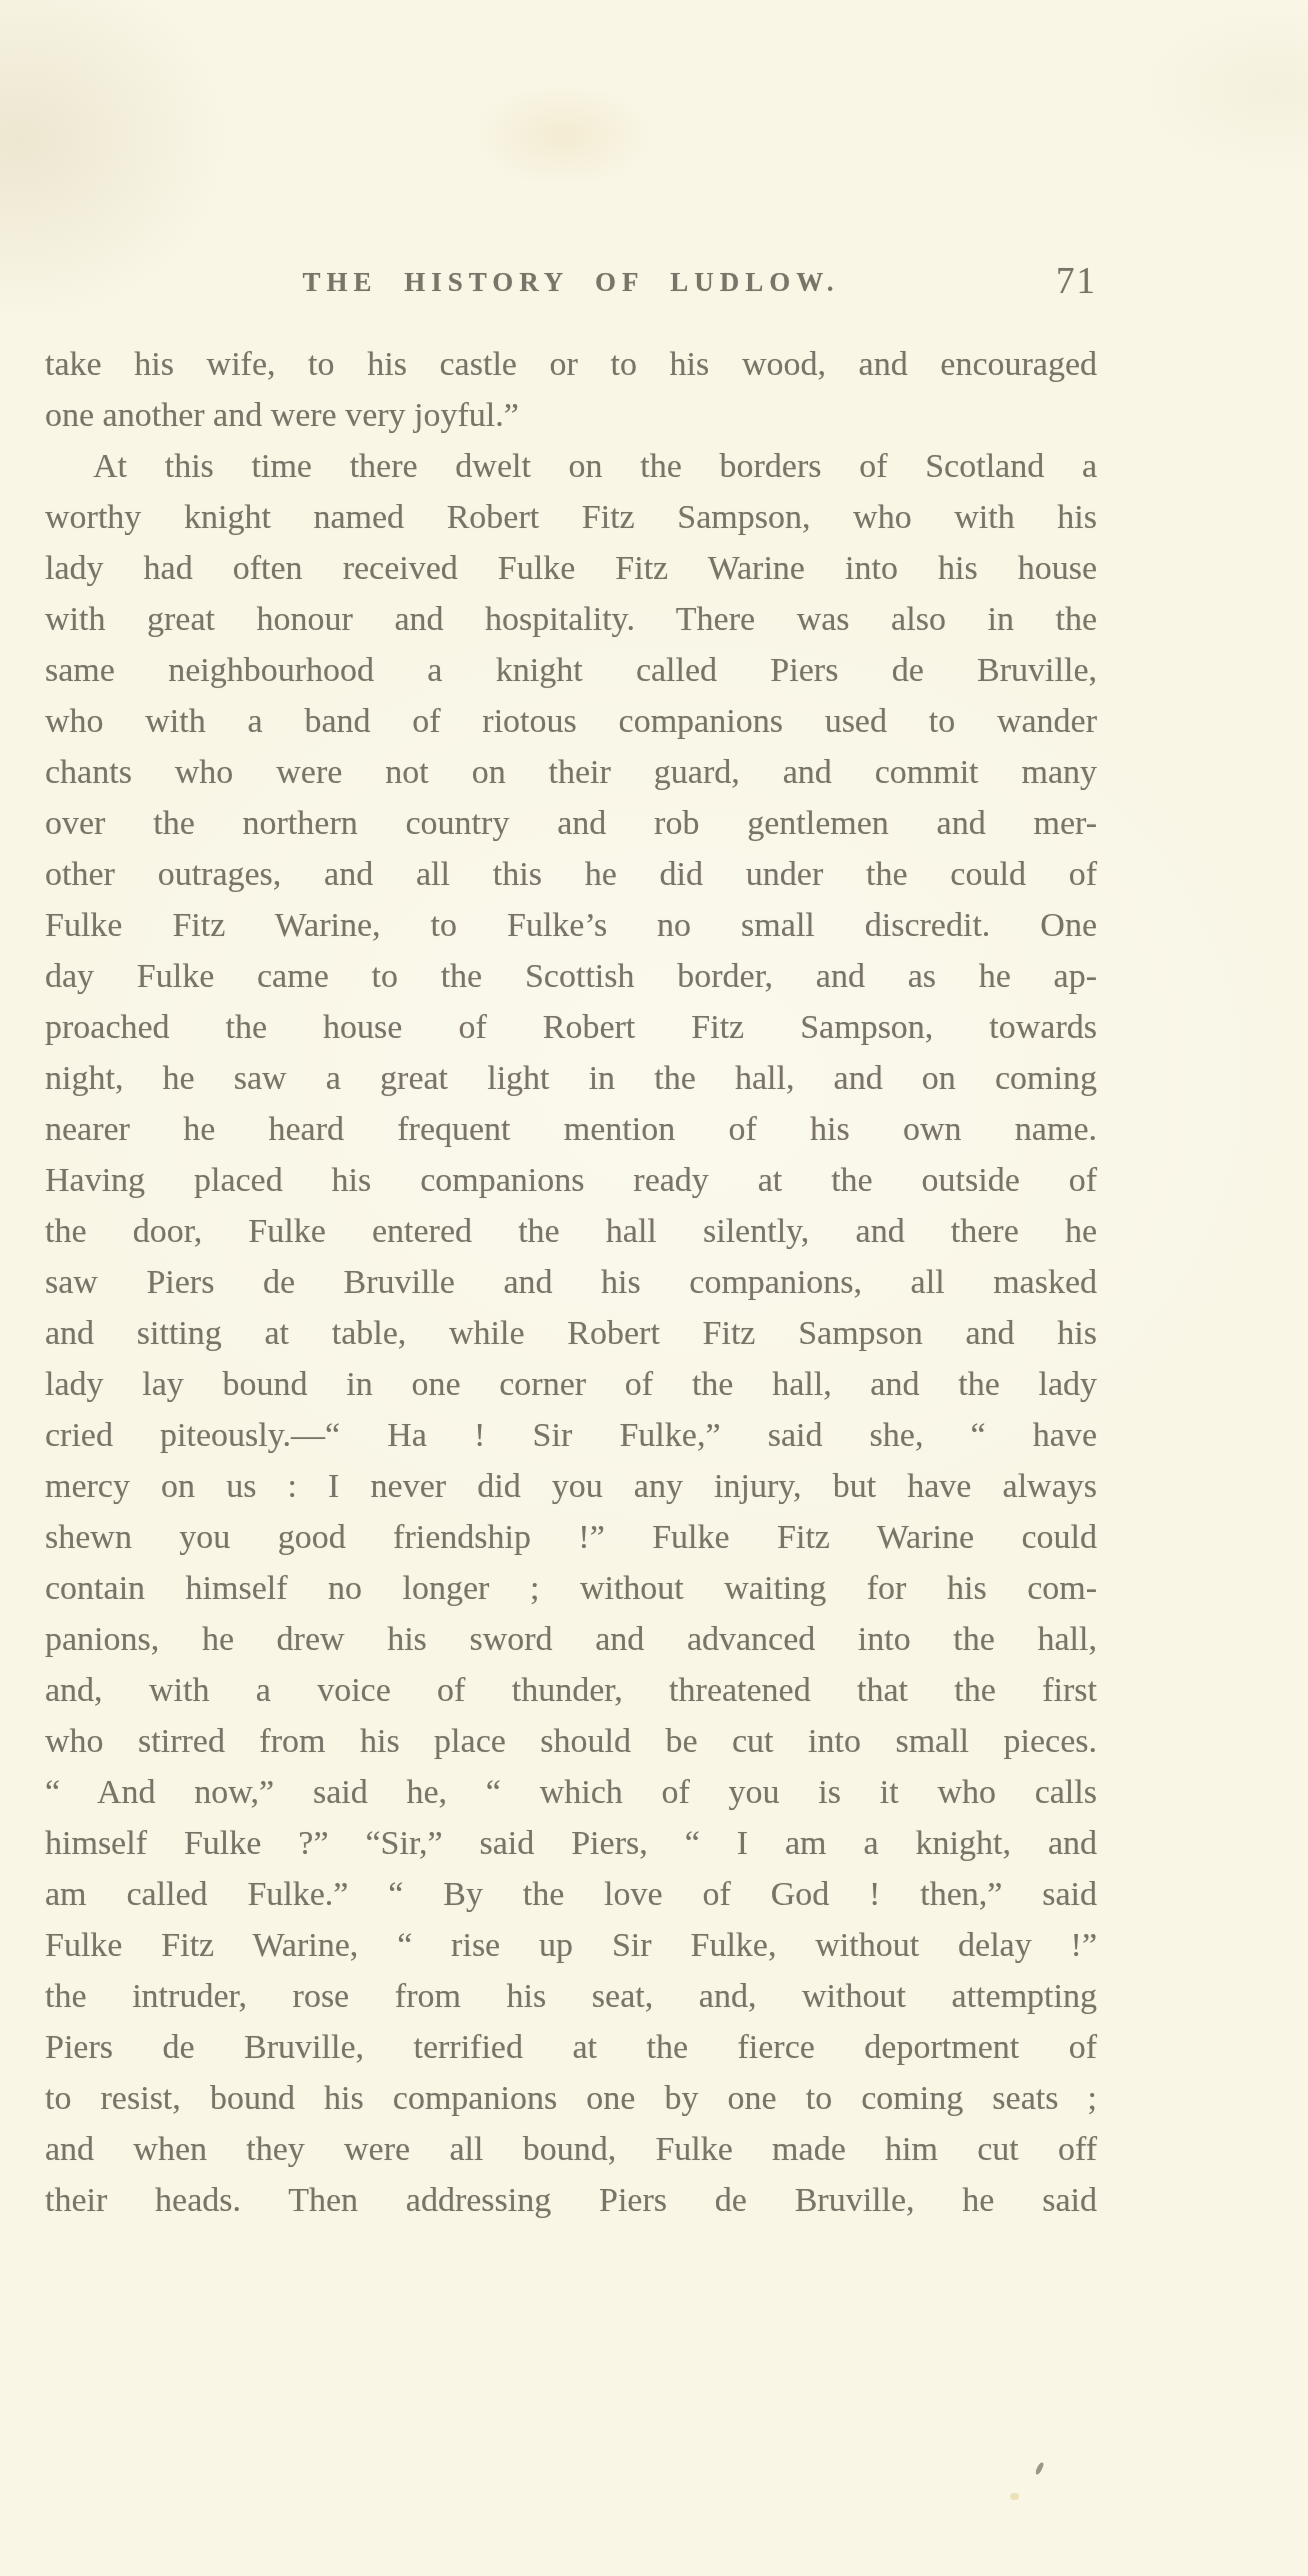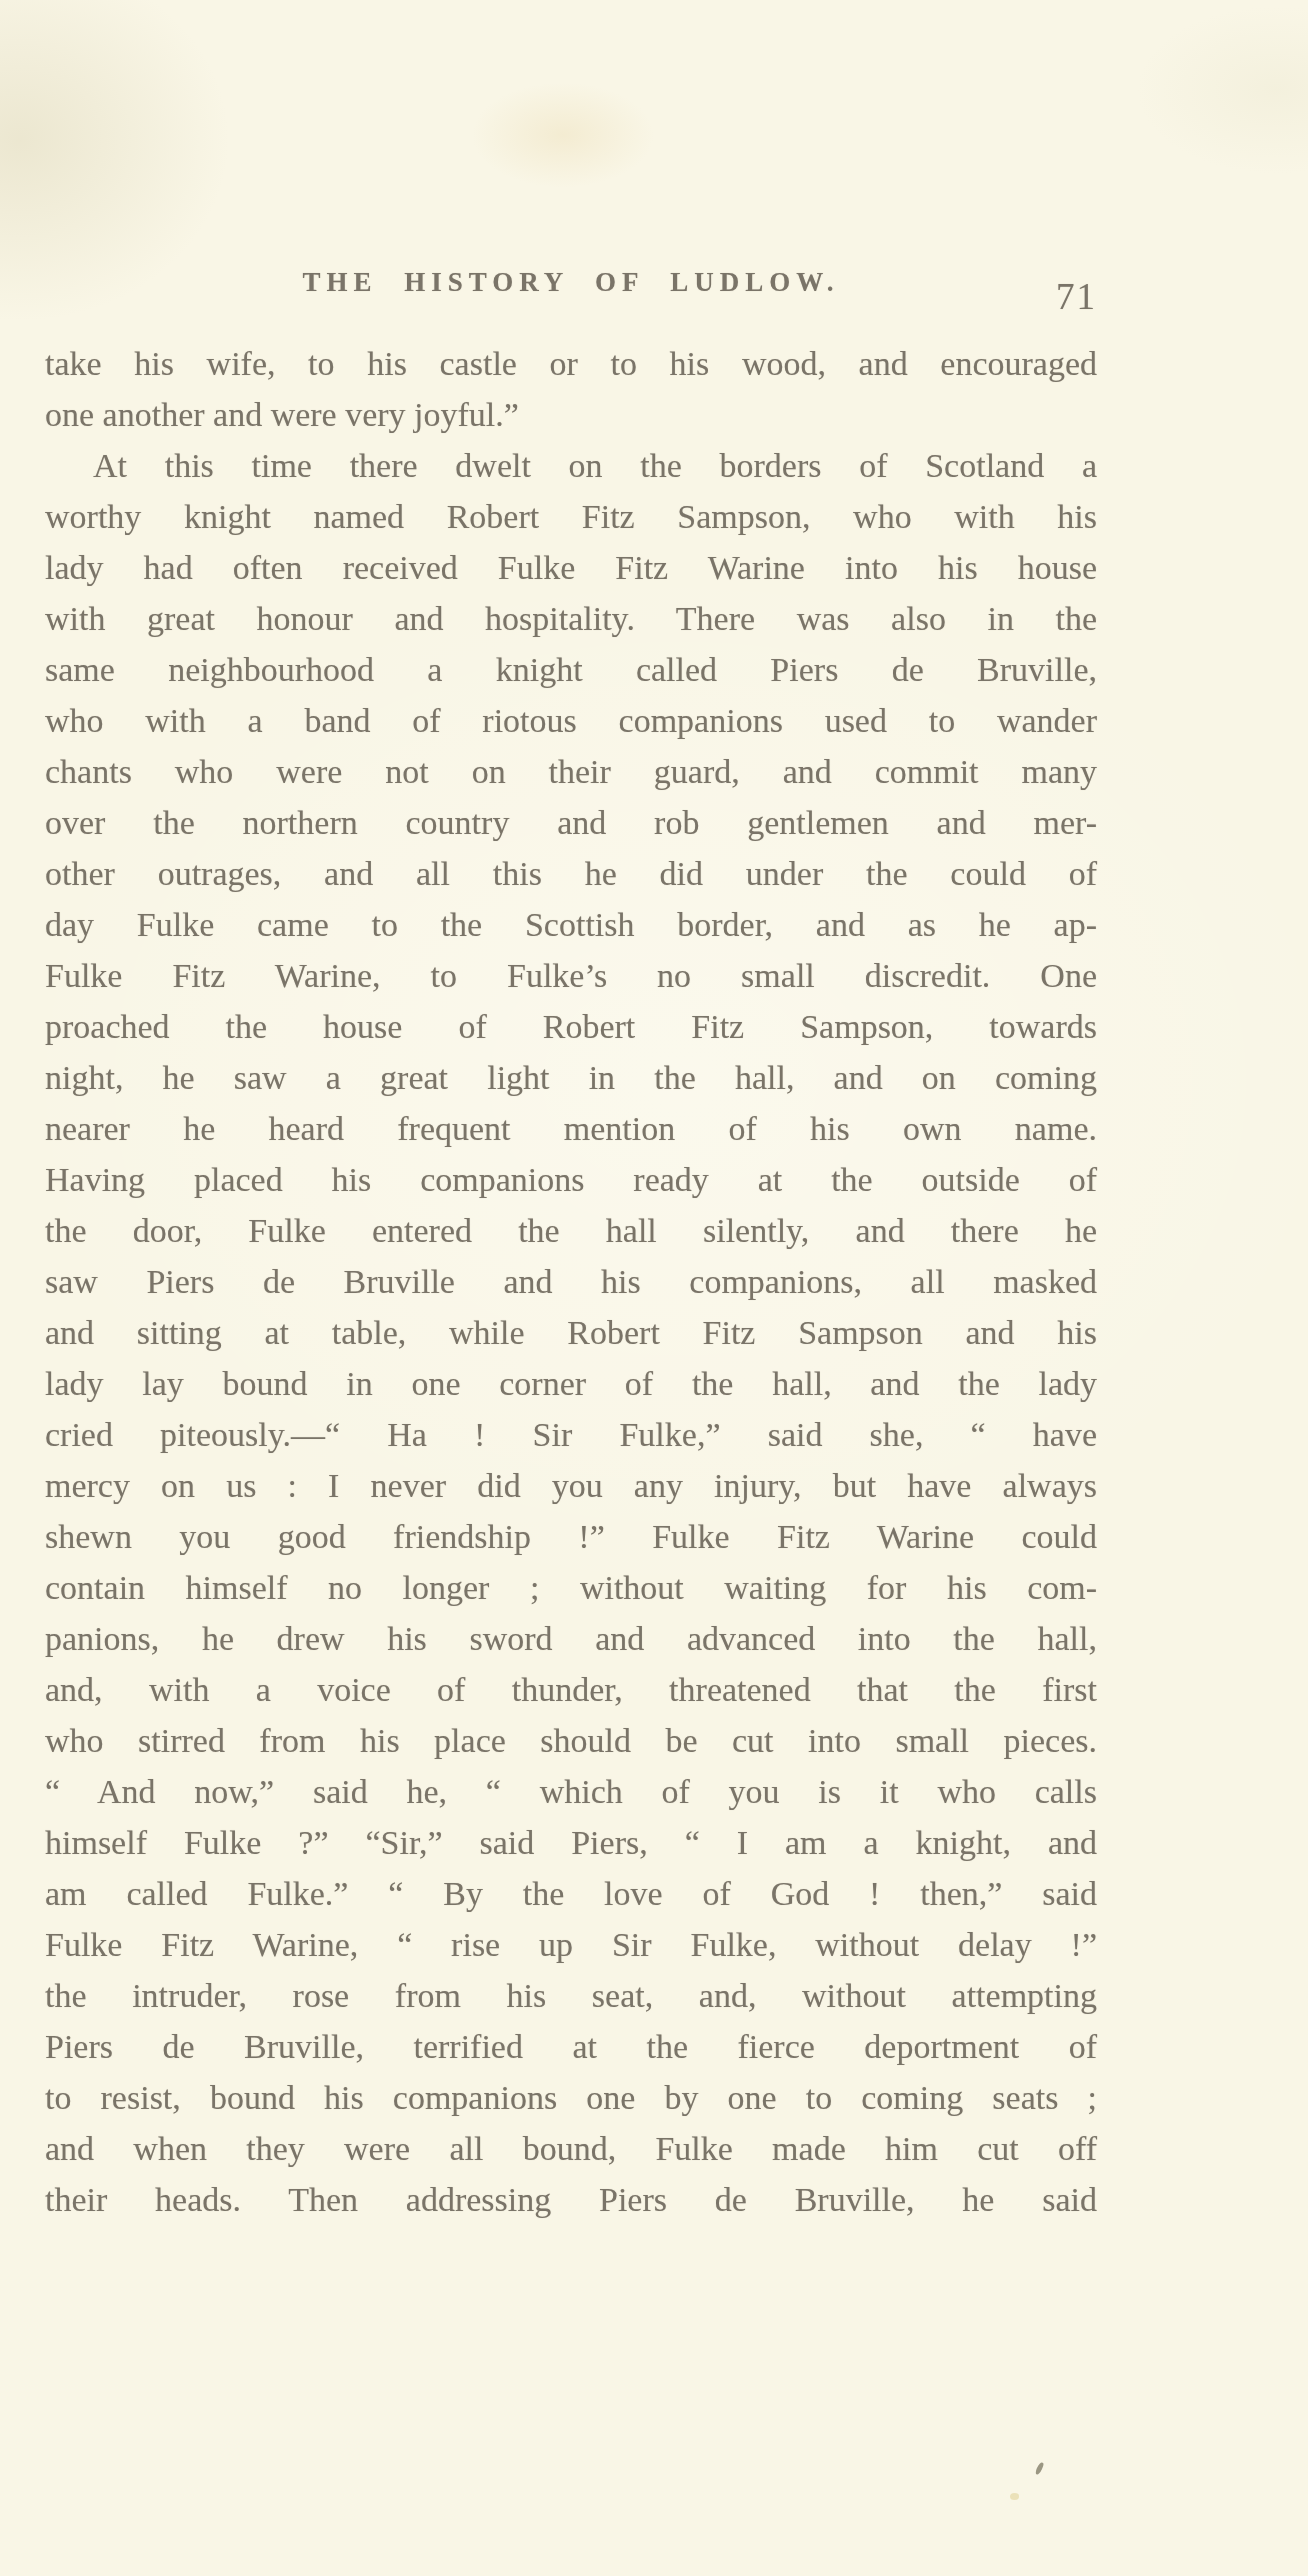--- a/index.html
+++ b/index.html
@@ -48,21 +48,20 @@
     font-weight: bold;
   }
   .page-number {
     position: absolute;
     right: 0px;
     top: -4px;
     font-size: 37px;
     letter-spacing: 2px;
     color: var(--ink);
     text-shadow: 0 0 1px rgba(122,116,104,0.35);
-    margin-top: 16px;
   }
   .body-text {
     position: absolute;
     top: 338px;
     left: 45px;
     width: 1052px;
     font-size: 34px;
     line-height: 51px;
     color: var(--ink);
     text-shadow: 0 0 1px rgba(122,116,104,0.30);
@@ -118,22 +117,22 @@
       <div class="line flush">one another and were very joyful.”</div>
       <div class="line indent">At this time there dwelt on the borders of Scotland a</div>
       <div class="line">worthy knight named Robert Fitz Sampson, who with his</div>
       <div class="line">lady had often received Fulke Fitz Warine into his house</div>
       <div class="line">with great honour and hospitality. There was also in the</div>
       <div class="line">same neighbourhood a knight called Piers de Bruville,</div>
       <div class="line">who with a band of riotous companions used to wander</div>
       <div class="line">chants who were not on their guard, and commit many</div>
       <div class="line">over the northern country and rob gentlemen and mer-</div>
       <div class="line">other outrages, and all this he did under the could of</div>
+      <div class="line">Fulke Fitz Warine, to Fulke’s no small discredit. One</div>
       <div class="line">day Fulke came to the Scottish border, and as he ap-</div>
-      <div class="line">Fulke Fitz Warine, to Fulke’s no small discredit. One</div>
       <div class="line">proached the house of Robert Fitz Sampson, towards</div>
       <div class="line">night, he saw a great light in the hall, and on coming</div>
       <div class="line">nearer he heard frequent mention of his own name.</div>
       <div class="line">Having placed his companions ready at the outside of</div>
       <div class="line">the door, Fulke entered the hall silently, and there he</div>
       <div class="line">saw Piers de Bruville and his companions, all masked</div>
       <div class="line">and sitting at table, while Robert Fitz Sampson and his</div>
       <div class="line">lady lay bound in one corner of the hall, and the lady</div>
       <div class="line">cried piteously.—“ Ha ! Sir Fulke,” said she, “ have</div>
       <div class="line">mercy on us : I never did you any injury, but have always</div>

